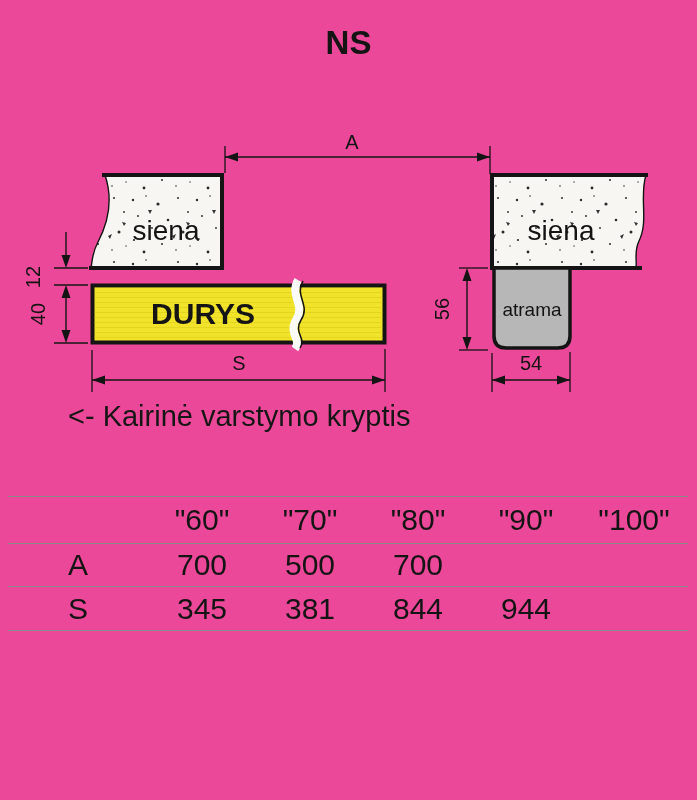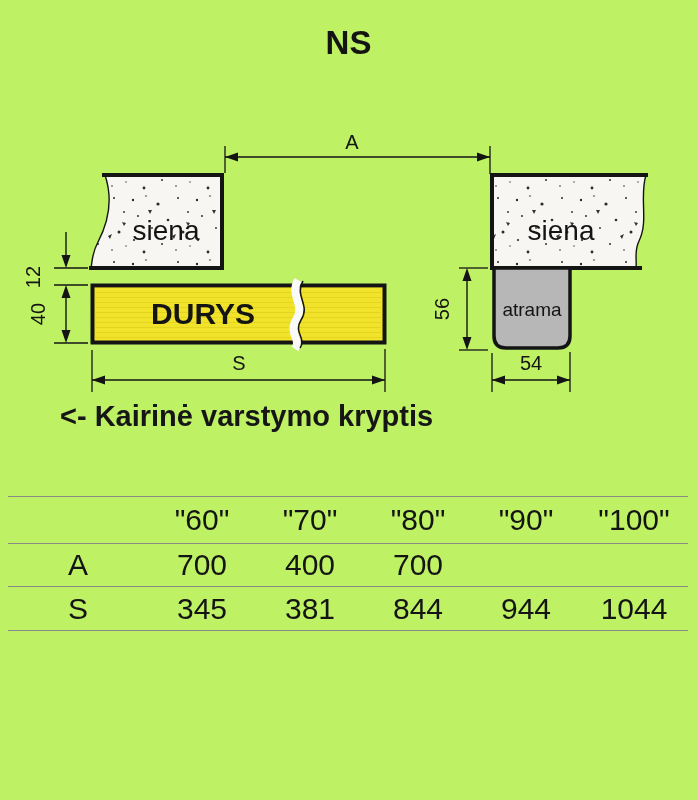--- a/index.html
+++ b/index.html
@@ -1,36 +1,36 @@
 <!DOCTYPE html>
 <html><head>
 <meta charset="utf-8">
 <style>
   html,body{margin:0;padding:0;}
   .page{
     position:relative; width:697px; height:800px; overflow:hidden;
-    background:#bef264;
+    background:#ec4899;
     font-family:"Liberation Sans", sans-serif;
     color:#141414;
   }
   .title{
     position:absolute; top:24px; left:0; width:697px;
     text-align:center; font-size:33px; font-weight:700; color:#141414;
   }
   .drawing{ position:absolute; top:0; left:0; }
   svg text{ font-family:"Liberation Sans", sans-serif; fill:#141414; }
   .thin{ stroke:#141414; stroke-width:1.4; fill:none; }
   .ext{ stroke:#141414; stroke-width:1.3; fill:none; }
   .thick{ stroke:#141414; stroke-width:4; fill:none; }
   .arr{ fill:#141414; stroke:none; }
   .dimtext{ font-size:20px; text-anchor:middle; }
   .biglabel{ font-size:28px; text-anchor:middle; }
   .caption{
-    position:absolute; left:60px; top:400px;
-    font-size:29px; color:#161616; white-space:nowrap;font-weight:bold;
+    position:absolute; left:68px; top:400px;
+    font-size:29px; color:#161616; white-space:nowrap;
   }
   .size-table{ position:absolute; left:8px; top:496px; width:680px; }
   .t-row{
     display:grid; grid-template-columns:140px repeat(5,1fr);
     border-top:1.5px solid #8a8a8a;
   }
   .t-row.header{ height:46px; }
   .t-row.r-a{ height:42px; }
   .t-row.r-s{ height:43px; border-bottom:1.5px solid #8a8a8a; }
   .t-cell{
@@ -163,26 +163,25 @@
       <div class="t-cell"></div>
       <div class="t-cell">"60"</div>
       <div class="t-cell">"70"</div>
       <div class="t-cell">"80"</div>
       <div class="t-cell">"90"</div>
       <div class="t-cell">"100"</div>
     </div>
     <div class="t-row r-a">
       <div class="t-cell">A</div>
       <div class="t-cell">700</div>
-      <div class="t-cell">400</div>
+      <div class="t-cell">500</div>
       <div class="t-cell">700</div>
     </div>
     <div class="t-row r-s">
       <div class="t-cell">S</div>
       <div class="t-cell">345</div>
       <div class="t-cell">381</div>
       <div class="t-cell">844</div>
       <div class="t-cell">944</div>
-      <div class="t-cell">1044</div>
     </div>
   </div>
 
 </div>
 
 </body></html>

